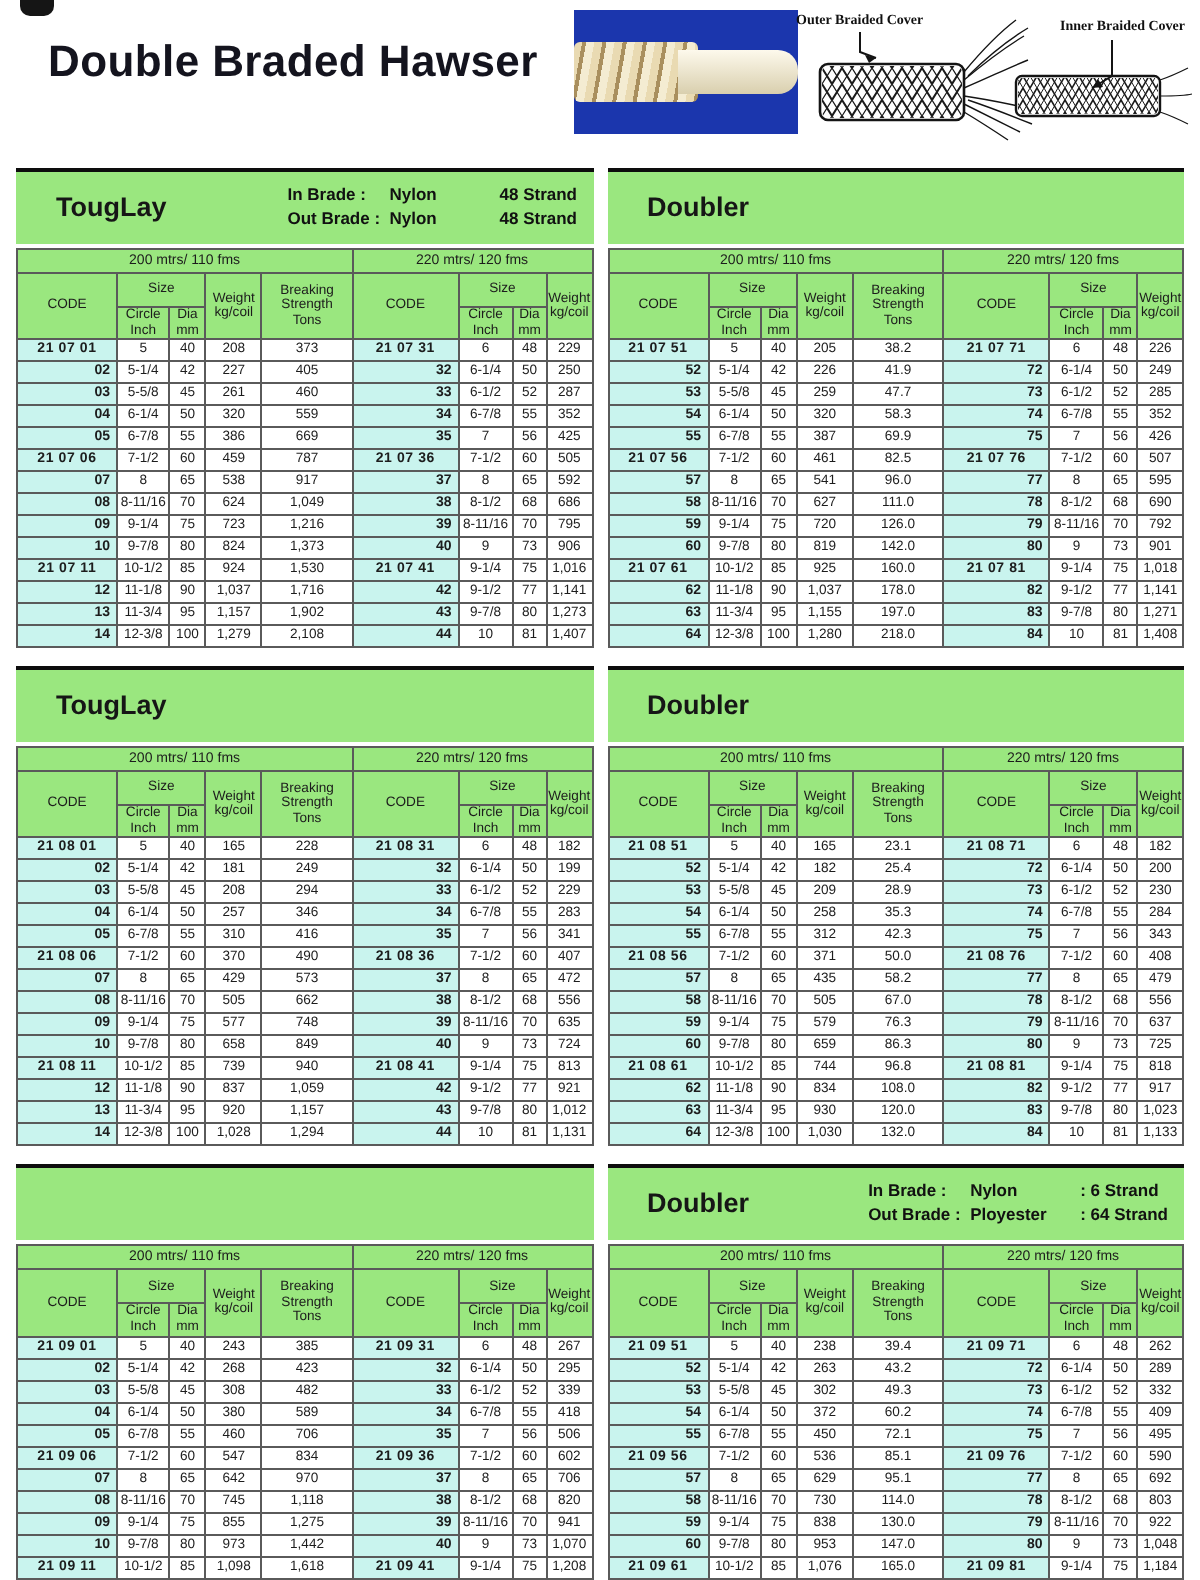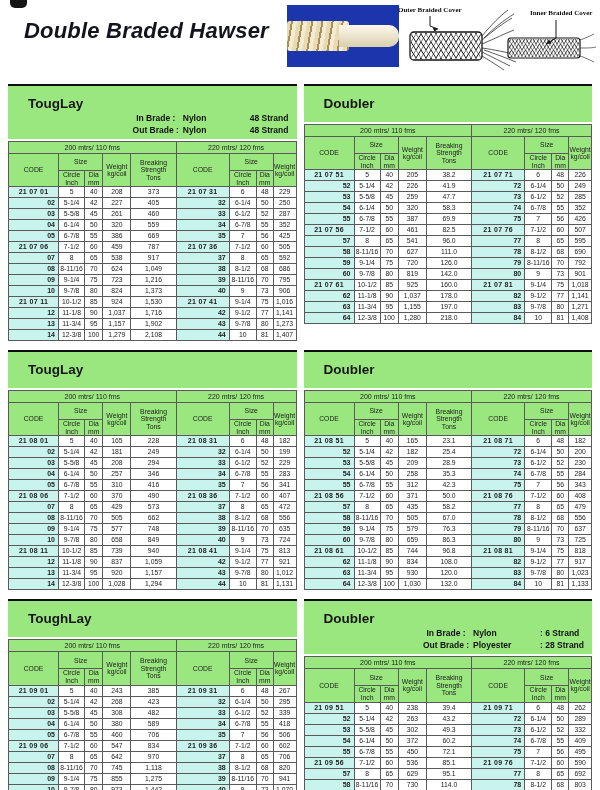--- a/index.html
+++ b/index.html
@@ -1,41 +1,41 @@
 <!DOCTYPE html>
 <html><head>
 <meta charset="utf-8">
 <style>
   html,body{margin:0;padding:0;background:#ffffff;}
   body{width:600px;height:790px;overflow:hidden;font-family:"Liberation Sans",sans-serif;position:relative;}
   .page{position:absolute;inset:0;background:#fff;}
 
   .corner-mark{position:absolute;left:10px;top:0;width:17px;height:8px;background:#151515;border-radius:0 0 5px 5px;}
 
-  .page-title{position:absolute;left:24px;top:18px;font-size:22px;font-weight:bold;font-style:italic;color:#14141e;letter-spacing:.2px;}
+  .page-title{position:absolute;left:24px;top:18px;font-size:22px;font-weight:bold;color:#14141e;letter-spacing:.2px;}
 
   
   .rope-photo{position:absolute;left:287px;top:5px;width:112px;height:62px;background:#1b36ad;overflow:hidden;}
   .rope-photo .braid{position:absolute;left:0;top:16px;width:62px;height:30px;background:repeating-linear-gradient(100deg,#e9dab2 0 4px,#a98f5e 4px 6px,#f4ecd2 6px 10px);border-radius:3px;}
   .rope-photo .core{position:absolute;left:52px;top:20px;width:60px;height:22px;background:linear-gradient(#fdf9ec,#d9cfae);border-radius:0 10px 10px 0;}
 
   
   .rope-diagram{position:absolute;left:396px;top:2px;width:202px;height:72px;}
   .rope-diagram svg{position:absolute;inset:0;}
   .dtext{font-family:"Liberation Serif",serif;font-weight:bold;font-size:7px;fill:#101010;}
 
   
   .blocks-grid{position:absolute;left:8px;top:84px;width:584px;display:grid;grid-template-columns:1fr 1fr;column-gap:7px;row-gap:9px;}
   .block{border-top:2.5px solid #0d0d0d;}
-  .band{background:#9ae77f;display:flex;padding:4px 6px 3px 6px;min-height:29px;flex-direction:column;}
+  .band{background:#9ae77f;display:flex;padding:4px 6px 3px 6px;min-height:29px;}
   .band-title{font-size:13.5px;font-weight:bold;color:#161616;padding:6px 0 0 14px;}
   .band-brade{margin-left:auto;margin-right:2px;font-size:8.5px;font-weight:bold;color:#111;line-height:11.5px;padding-top:2px;}
-  .lbl{display:inline-block;min-width:48px;text-align:center;white-space:pre;}
+  .lbl{display:inline-block;min-width:48px;text-align:left;white-space:pre;}
   .mat{display:inline-block;min-width:47px;text-align:left;margin-left:3px;white-space:pre;}
-  .str{margin-left:20px;white-space:pre;}
+  .str{margin-left:8px;white-space:pre;}
 
   table.spec-table{width:100%;border-collapse:collapse;margin-top:2px;table-layout:fixed;}
   .spec-table th,.spec-table td{border:1px solid #5a5a5a;padding:0;text-align:center;color:#1c1c1c;overflow:hidden;}
   .spec-table{border:1.6px solid #000;}
   .spec-table thead th{background:#9ae77f;font-weight:normal;font-size:6.8px;line-height:7.6px;white-space:pre-line;}
   .spec-table thead tr.span-row th{height:11px;font-size:7px;}
   .spec-table thead tr.mid-row th{height:16px;}
   .spec-table thead tr.sub-row th{height:15px;}
   .spec-table tbody td{height:10px;line-height:10px;font-size:6.8px;background:#fff;}
   .spec-table tbody td.code{background:#c9f4ee;font-weight:bold;font-size:7px;text-align:right;padding-right:3px;}
@@ -914,21 +914,20 @@
               <td class="code bl">84</td>
               <td>10</td>
               <td>81</td>
               <td>1,133</td>
             </tr>
           </tbody>
         </table>
       </section>
       <section class="block">
         <div class="band">
-          <div class="band-title">ToughLay</div>
         </div>
         <table class="spec-table">
           <colgroup>
             <col style="width: 17.4%;">
             <col style="width: 9.1%;">
             <col style="width: 6.3%;">
             <col style="width: 9.8%;">
             <col style="width: 15.7%;">
             <col style="width: 18.5%;">
             <col style="width: 9.4%;">
@@ -1098,21 +1097,21 @@
               <td>1,354</td>
             </tr>
           </tbody>
         </table>
       </section>
       <section class="block">
         <div class="band">
           <div class="band-title">Doubler</div>
           <div class="band-brade">
             <div class="brade-line"><span class="lbl">In Brade :</span><span class="mat">Nylon</span><span class="str">: 6 Strand</span></div>
-            <div class="brade-line"><span class="lbl">Out Brade :</span><span class="mat">Ployester</span><span class="str">: 28 Strand</span></div>
+            <div class="brade-line"><span class="lbl">Out Brade :</span><span class="mat">Ployester</span><span class="str">: 64 Strand</span></div>
           </div>
         </div>
         <table class="spec-table">
           <colgroup>
             <col style="width: 17.4%;">
             <col style="width: 9.1%;">
             <col style="width: 6.3%;">
             <col style="width: 9.8%;">
             <col style="width: 15.7%;">
             <col style="width: 18.5%;">

